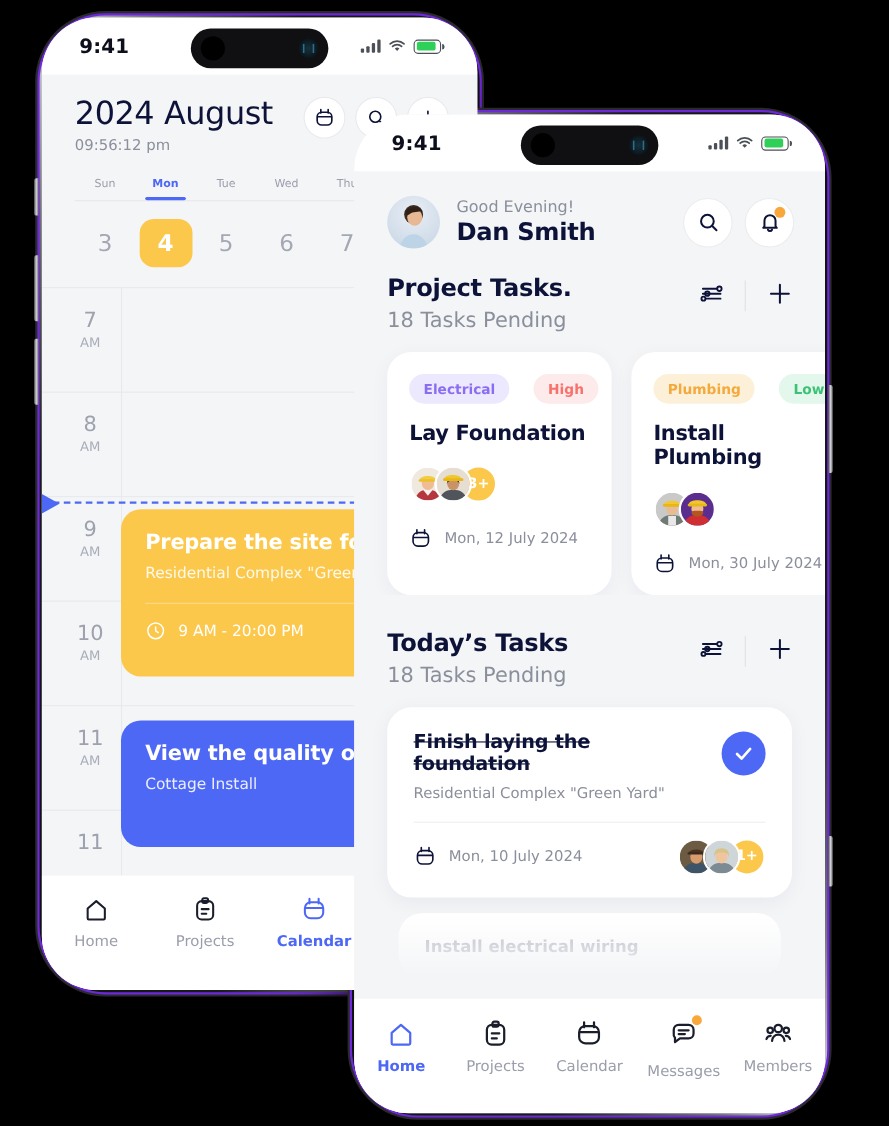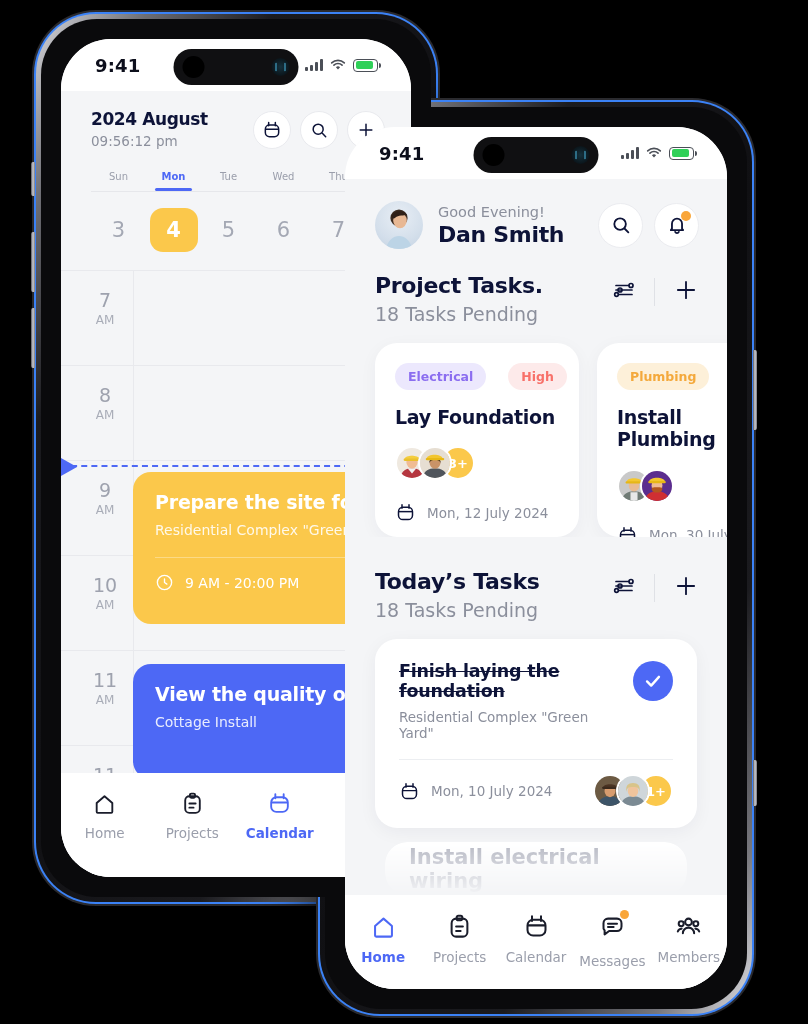--- a/index.html
+++ b/index.html
@@ -8,22 +8,22 @@
     background: #000000;
     font-family: "DejaVu Sans", "Liberation Sans", sans-serif;
     overflow: hidden;
   }
   #stage { position: relative; width: 808px; height: 1024px; background:#000; }
 
   
   .phone {
     position: absolute;
     border-radius: 62px;
-    background: #3b82f6;
-    padding: 27px;
+    background: #6d28d9;
+    padding: 4px;
     box-shadow: 0 0 0 2px #2a2a2e, 0 30px 60px rgba(0,0,0,.9);
   }
   .phone::before {
     content:""; position:absolute; inset:2px; border-radius:60px;
     background: linear-gradient(120deg,#d9d9dd 0%,#6e6e74 12%,#1b1b1f 26%,#101013 50%,#1b1b1f 74%,#77777d 90%,#e2e2e6 100%);
     z-index:0;
   }
   .phone::after {
     content:""; position:absolute; inset:7px; border-radius:56px;
     background:#0a0a0c; z-index:1;
@@ -67,21 +67,21 @@
 
   .sig { display:flex; align-items:flex-end; gap:2px; height:12px; }
   .sig i { width:3px; background:#4b4f57; border-radius:1px; display:block; }
   .bat { width:25px;height:13px;border:1.6px solid #4b4f57;border-radius:4px;padding:1.5px; }
   .bat i { display:block;height:100%;width:88%;background:#2fd058;border-radius:2px; }
   .bat-cap { width:2px;height:5px;background:#4b4f57;border-radius:0 2px 2px 0;margin-left:1px; }
 
   
   .cal-body { background:#f4f5f7; height: calc(100% - 52px); position:relative; display:flex; flex-direction:column; }
   .cal-head { padding: 18px 26px 0 30px; display:flex; justify-content:space-between; align-items:flex-start; }
-  .cal-title { font-size:17px; font-weight:700; color:#0d1338; letter-spacing:-.4px; }
+  .cal-title { font-size:29px; font-weight:400; color:#0d1338; letter-spacing:-.4px; }
   .cal-sub { font-size:13.5px; color:#8b8f9c; margin-top:4px; }
   .cal-icons { display:flex; gap:9px; margin-top:2px; }
   .circ-btn {
     width:38px;height:38px;border-radius:50%;background:#fff;
     border:1px solid #e9eaee; display:flex;align-items:center;justify-content:center;
   }
   .days-row { display:flex; padding: 22px 0 0 30px; gap:0; }
   .day-tab { width:55px; text-align:center; font-size:10px; color:#9a9eab; padding-bottom:9px; position:relative; flex:none; }
   .day-tab.active { color:#4d68f5; font-weight:700; }
   .day-tab.active::after { content:""; position:absolute; left:9px; right:9px; bottom:0; height:3px; background:#4d68f5; border-radius:2px; }
@@ -157,21 +157,21 @@
   .tdc-top { display:flex; align-items:flex-start; justify-content:space-between; gap:14px; }
   .tdc-title { font-size:17.5px; font-weight:800; color:#0d1338; text-decoration:line-through; letter-spacing:-.2px; }
   .tdc-sub { font-size:13.5px; color:#8b8f9c; margin-top:8px; }
   .check { width:40px;height:40px;border-radius:50%;background:#4d68f5; flex:none;
      display:flex;align-items:center;justify-content:center; }
   .tdc-hr { height:1px; background:#eceef1; margin:18px 0 14px; }
   .tdc-foot { display:flex; align-items:center; justify-content:space-between; }
   .ghost-card { margin: 14px 40px 0; height:60px; border-radius:22px; background:#fff;
      -webkit-mask-image:linear-gradient(#000,transparent); mask-image:linear-gradient(#000,transparent);
      display:flex; align-items:center; padding:0 24px; }
-  .ghost-txt { font-size:21px; font-weight:800; color:#0d1338; opacity:.30; }
+  .ghost-txt { font-size:15px; font-weight:800; color:#0d1338; opacity:.30; }
 </style>
 </head>
 <body>
 
 <div id="stage">
 
   <div class="phone left-phone" id="phone-left">
     <div class="btn-side" style="top:150px;height:34px;"></div>
     <div class="btn-side" style="top:220px;height:60px;"></div>
     <div class="btn-side" style="top:296px;height:60px;"></div>

